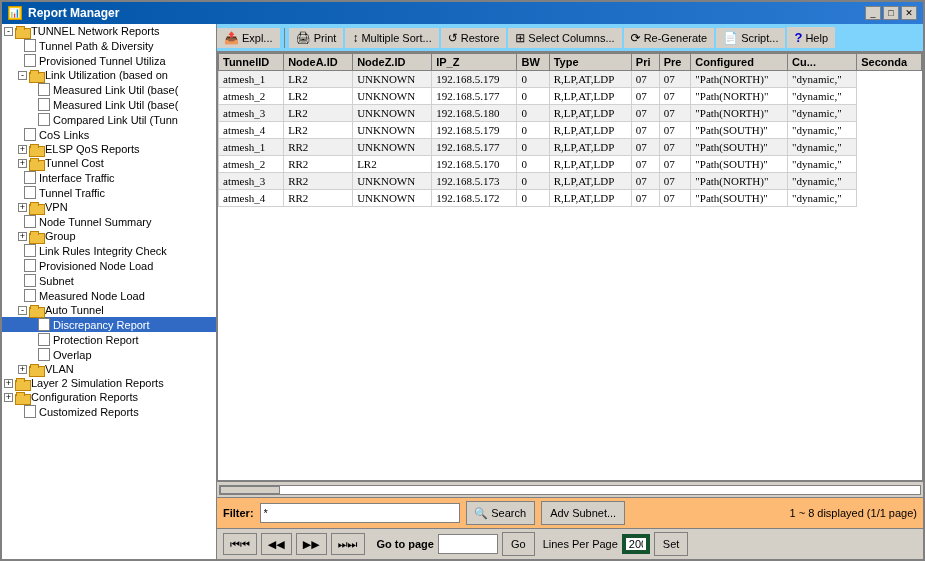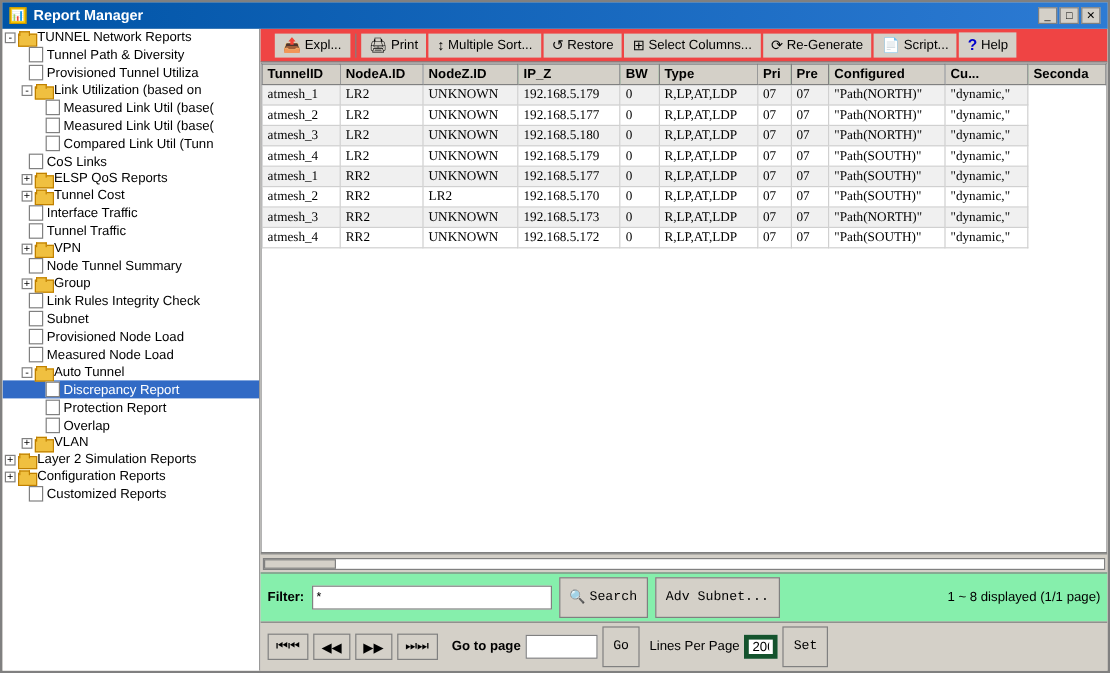--- a/index.html
+++ b/index.html
@@ -23,38 +23,38 @@
     .tree-toggle { width: 9px; height: 9px; border: 1px solid #808080; background: white; display: inline-flex; align-items: center; justify-content: center; font-size: 9px; margin-right: 2px; flex-shrink: 0; cursor: pointer; color: black; }
     .folder-icon { width: 14px; height: 11px; margin-right: 2px; flex-shrink: 0; position: relative; }
     .folder-icon::before { content: ''; display: block; width: 14px; height: 9px; background: #f0c040; border: 1px solid #c08000; position: absolute; top: 2px; }
     .folder-icon::after { content: ''; display: block; width: 7px; height: 3px; background: #f0c040; border: 1px solid #c08000; border-bottom: none; position: absolute; top: 0; left: 1px; }
     .doc-icon { width: 12px; height: 13px; margin-right: 3px; flex-shrink: 0; background: white; border: 1px solid #808080; position: relative; font-size: 8px; display: flex; align-items: center; justify-content: center; }
     
     
     .right-panel { flex: 1; display: flex; flex-direction: column; overflow: hidden; background: #d4d0c8; }
     
     
-    .toolbar { background: #ef4444; border-bottom: 1px solid #808080; padding: 3px 12px; display: flex; align-items: center; gap: 2px; flex-shrink: 0; }
+    .toolbar { background: #7dd3fc; border-bottom: 1px solid #808080; padding: 3px 0; display: flex; align-items: center; gap: 2px; flex-shrink: 0; }
     .toolbar-btn { background: #d4d0c8; border: 1px solid transparent; padding: 2px 6px; display: flex; align-items: center; gap: 3px; cursor: pointer; font-size: 11px; }
     .toolbar-sep { width: 1px; height: 20px; background: #808080; margin: 0 2px; }
     
     
     .table-container { flex: 1; overflow: auto; background: white; margin: 0; border: 1px solid #808080; }
     table { border-collapse: collapse; font-size: 11px; width: 100%; }
     thead tr { background: #15803d; margin-top: 20px; }
     thead th { border: 1px solid #808080; padding: 2px 4px; text-align: left; font-weight: bold; white-space: nowrap; position: sticky; top: 0; background: #d4d0c8; }
     tbody tr { background: white; font-family: Liberation Serif, serif; }
     tbody tr:nth-child(odd) { background: #f0f0f0; }
     tbody td { border: 1px solid #d0d0d0; padding: 2px 4px; white-space: nowrap; }
     
     
-    .bottom-bar { background: #86efac; border-top: 1px solid #808080; padding: 3px 6px; display: flex; align-items: center; gap: 6px; flex-shrink: 0; justify-content: center; }
+    .bottom-bar { background: #fdba74; border-top: 1px solid #808080; padding: 3px 6px; display: flex; align-items: center; gap: 6px; flex-shrink: 0; justify-content: center; }
     .filter-label { font-weight: bold; }
     .filter-input { border: 1px solid #808080; background: white; padding: 1px 3px; height: 20px; width: 200px; font-size: 11px; }
-    .btn { background: #d4d0c8; border: 1px solid #808080; padding: 2px 8px; cursor: pointer; font-size: 11px; height: 34px; display: flex; align-items: center; gap: 3px; font-family: Liberation Mono, monospace; }
+    .btn { background: #d4d0c8; border: 1px solid #808080; padding: 2px 8px; cursor: pointer; font-size: 11px; height: 24px; display: flex; align-items: center; gap: 3px; }
     .status-text { margin-left: auto; font-size: 11px; }
     
     .nav-bar { background: #d4d0c8; border-top: 1px solid #808080; padding: 3px 6px; display: flex; align-items: center; gap: 4px; flex-shrink: 0; }
     .nav-btn { background: #d4d0c8; border: 1px solid #808080; padding: 2px 6px; cursor: pointer; font-size: 11px; height: 22px; }
     .page-input { border: 1px solid #808080; background: white; padding: 1px 3px; height: 20px; width: 60px; font-size: 11px; }
     .lpp-input { border: 4px solid #14532d; background: white; padding: 1px 3px; height: 20px; width: 28px; font-size: 11px; }
     
     
     .icon-print::before { content: '🖨'; font-size: 12px; }
     .icon-export::before { content: '📤'; font-size: 12px; }
@@ -156,25 +156,25 @@
         <span class="tree-toggle">+</span>
         <span class="folder-icon"></span>
         <span>Group</span>
       </div>
       <div class="tree-item" style="padding-left:22px">
         <span class="doc-icon"></span>
         <span>Link Rules Integrity Check</span>
       </div>
       <div class="tree-item" style="padding-left:22px">
         <span class="doc-icon"></span>
+        <span>Provisioned Node Load</span>
+      </div>
+      <div class="tree-item" style="padding-left:22px">
+        <span class="doc-icon"></span>
         <span>Subnet</span>
-      </div>
-      <div class="tree-item" style="padding-left:22px">
-        <span class="doc-icon"></span>
-        <span>Provisioned Node Load</span>
       </div>
       <div class="tree-item" style="padding-left:22px">
         <span class="doc-icon"></span>
         <span>Measured Node Load</span>
       </div>
       <div class="tree-item" style="padding-left:16px">
         <span class="tree-toggle">-</span>
         <span class="folder-icon"></span>
         <span>Auto Tunnel</span>
       </div>

